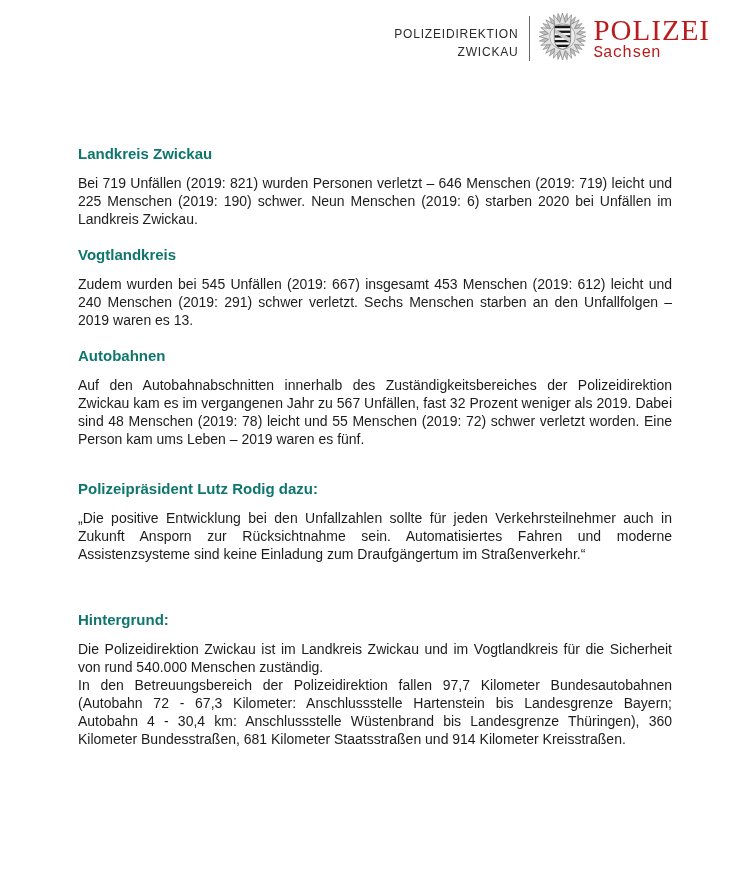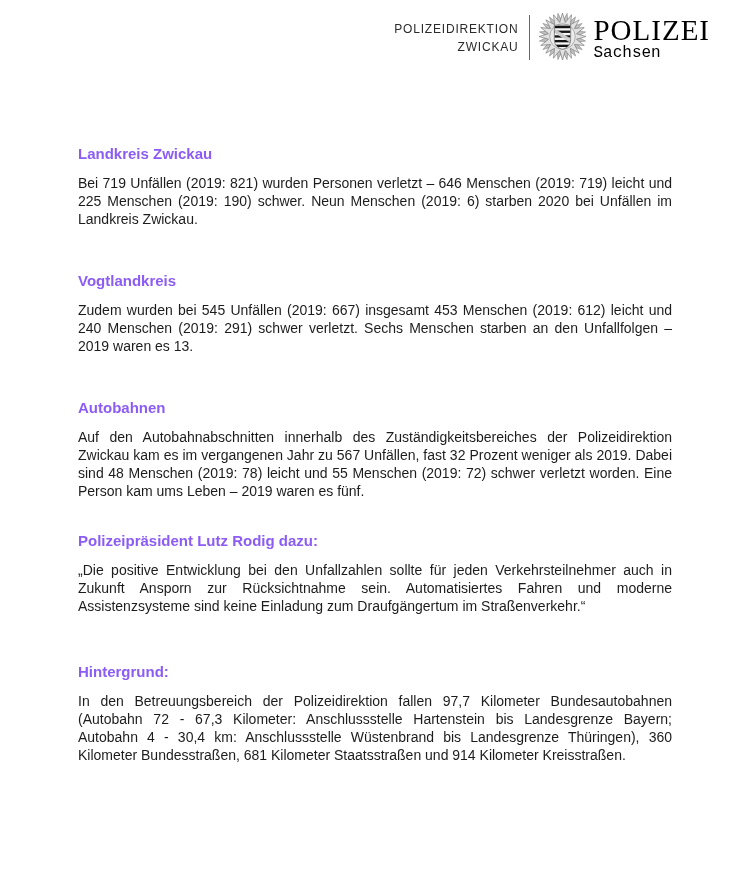--- a/index.html
+++ b/index.html
@@ -15,41 +15,41 @@
     overflow: hidden;
     color: #1c1c1c;
   }
 
   
   .letterhead {
     position: absolute;
     top: 12px;
     right: 40px;
     display: flex;
-    align-items: center;
+    align-items: flex-end;
   }
   .dept {
     text-align: right;
     font-size: 12px;
     line-height: 18px;
     letter-spacing: 0.8px;
     color: #2b2b2b;
     padding-top: 2px;
     white-space: nowrap;
   }
   .lh-divider {
     width: 1px;
     height: 45px;
     background: #666;
     margin: 1px 9px 0 11px;
   }
   .star-wrap { width: 47px; height: 49px; }
   .brand {
     margin-left: 7px;
-    color: #000000;
+    color: #b91c1c;
   }
   .brand-word {
     font-family: "Liberation Serif", serif;
     font-size: 29px;
     line-height: 30px;
     letter-spacing: 1px;
     margin-top: 2px;
     white-space: nowrap;
   }
   .brand-region {
@@ -64,23 +64,23 @@
     position: absolute;
     left: 78px;
     top: 145px;
     width: 594px;
   }
   .sec-heading {
     font-size: 15px;
     font-weight: bold;
     line-height: 17px;
     margin: 0 0 12px 0;
-    color: #8b5cf6;
+    color: #0f766e;
   }
-  .mt-std  { margin-top: 44px; }
+  .mt-std  { margin-top: 18px; }
   .mt-med  { margin-top: 32px; }
   .mt-big  { margin-top: 48px; }
   .para {
     font-size: 14px;
     line-height: 18px;
     text-align: justify;
     margin: 0 0 12px 0;
   }
   .para:last-child { margin-bottom: 0; }
   .para-group .para { margin: 0; }
@@ -144,18 +144,19 @@
     </section>
 
     <section>
       <h2 class="sec-heading mt-med">Polizeipräsident Lutz Rodig dazu:</h2>
       <p class="para">„Die positive Entwicklung bei den Unfallzahlen sollte für jeden Verkehrsteilnehmer auch in Zukunft Ansporn zur Rücksichtnahme sein. Automatisiertes Fahren und moderne Assistenzsysteme sind keine Einladung zum Draufgängertum im Straßenverkehr.“</p>
     </section>
 
     <section>
       <h2 class="sec-heading mt-big">Hintergrund:</h2>
       <div class="para-group">
+        <p class="para">Die Polizeidirektion Zwickau ist im Landkreis Zwickau und im Vogtlandkreis für die Sicherheit von rund 540.000 Menschen zuständig.</p>
         <p class="para">In den Betreuungsbereich der Polizeidirektion fallen 97,7 Kilometer Bundesautobahnen (Autobahn 72 - 67,3 Kilometer: Anschlussstelle Hartenstein bis Landesgrenze Bayern; Autobahn 4 - 30,4 km: Anschlussstelle Wüstenbrand bis Landesgrenze Thüringen), 360 Kilometer Bundesstraßen, 681 Kilometer Staatsstraßen und 914 Kilometer Kreisstraßen.</p>
       </div>
     </section>
 
   </main>
 </div>
 
 </body></html>

